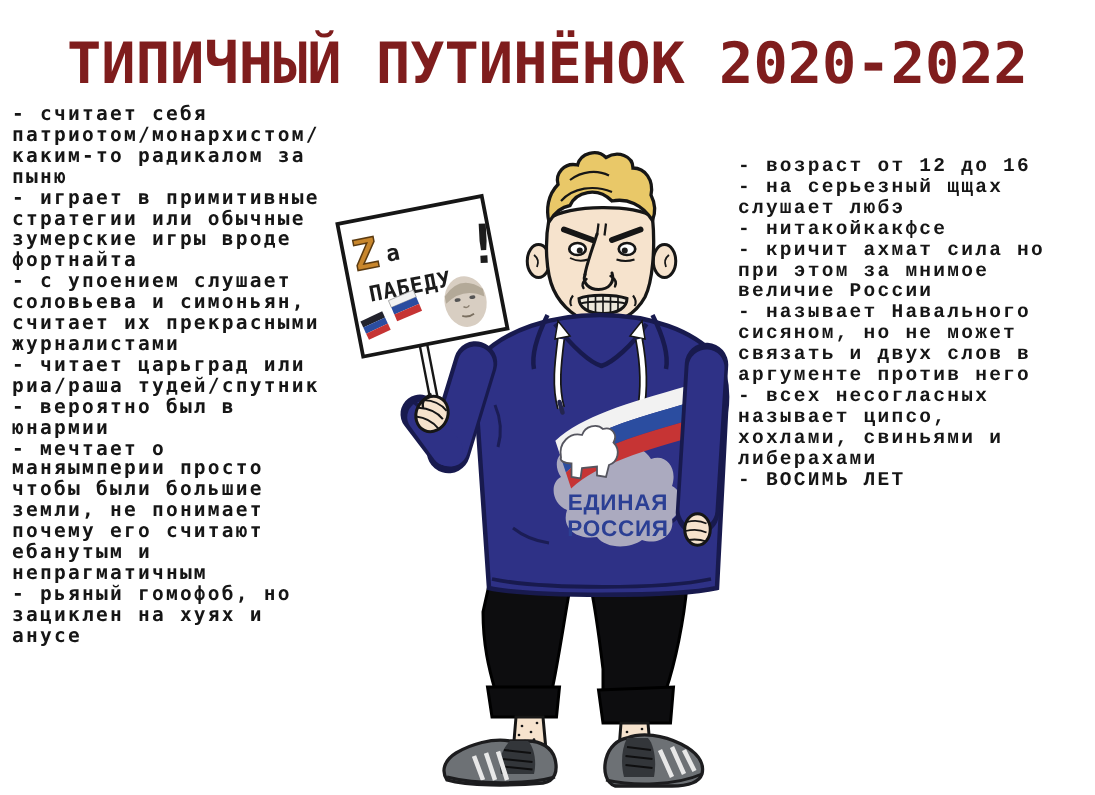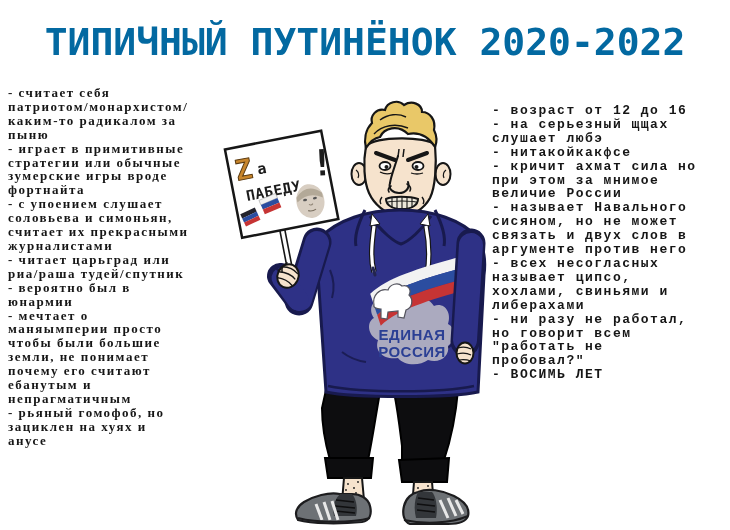--- a/index.html
+++ b/index.html
@@ -1,24 +1,24 @@
 <!DOCTYPE html>
 <html><head>
 <meta charset="utf-8">
 <style>
   * { margin:0; padding:0; box-sizing:border-box; }
   html,body { width:730px; height:530px; }
   body { position:relative; background:#ffffff; overflow:hidden;
          font-family:"DejaVu Sans Mono", monospace; }
   .title { position:absolute; top:20px; left:0; width:730px; text-align:center;
-           font-size:38px; font-weight:bold; color:#0369a1; white-space:nowrap; }
+           font-size:38px; font-weight:bold; color:#7f1d1d; white-space:nowrap; }
   .col { position:absolute; font-size:13px; font-weight:bold; color:#161616;
          line-height:13.9px; letter-spacing:1.5px; }
   .col .trait { white-space:pre-line; }
-  .left-col  { left:8px;   top:86px; width:236px;font-family:Liberation Serif, serif; }
+  .left-col  { left:8px;   top:70px; width:236px; }
   .right-col { left:492px; top:104px; width:238px;font-family:Liberation Mono, monospace; }
   .figure { position:absolute; left:222px; top:90px; width:270px; height:440px; }
   svg text { font-family:"DejaVu Sans Mono", monospace; }
   svg .party-text { font-family:"Liberation Sans", sans-serif; }
 </style>
 </head>
 <body>
 
 <div class="title">ТИПИЧНЫЙ ПУТИНЁНОК 2020-2022</div>
 
@@ -62,24 +62,20 @@
 при этом за мнимое
 величие России</div>
     <div class="trait">- называет Навального
 сисяном, но не может
 связать и двух слов в
 аргументе против него</div>
     <div class="trait">- всех несогласных
 называет ципсо,
 хохлами, свиньями и
 либерахами</div>
-    <div class="trait">- ни разу не работал,
-но говорит всем
-"работать не
-пробовал?"</div>
     <div class="trait">- ВОСИМЬ ЛЕТ</div>
   </div>
 
 <svg class="figure" viewBox="0 0 270 440" xmlns="http://www.w3.org/2000/svg">
 
   <g transform="translate(58,128) rotate(-11)">
     <rect x="-2.5" y="0" width="5" height="78" fill="#fcfcfc" stroke="#161616" stroke-width="1.6"></rect>
   </g>
 
   <g transform="translate(61,96) rotate(-11)">

